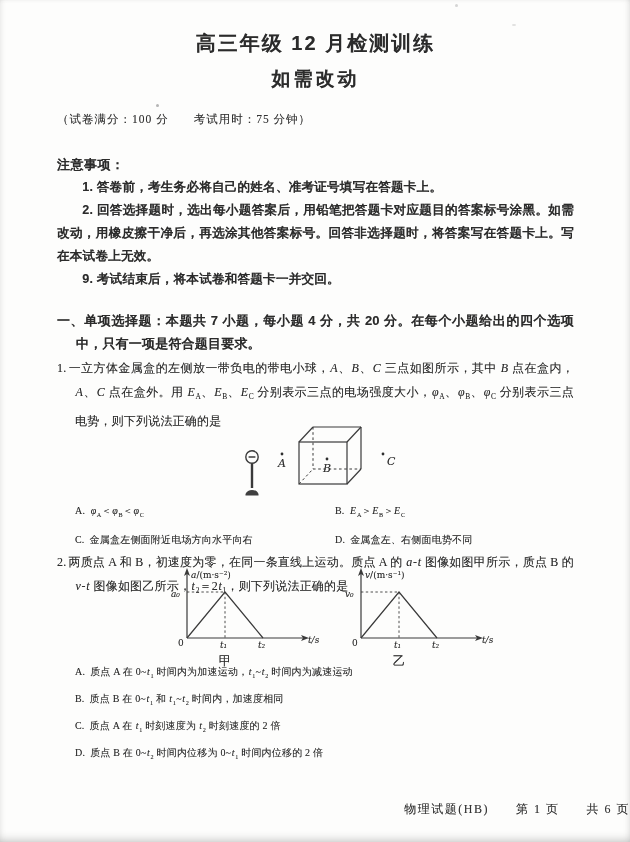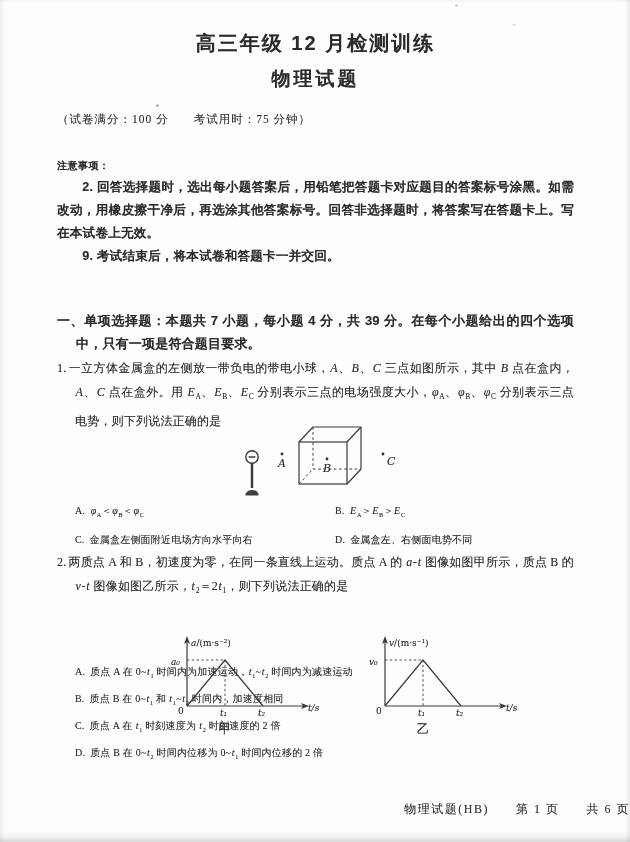--- a/index.html
+++ b/index.html
@@ -15,21 +15,21 @@
                 inset 0 3px 6px -5px rgba(0,0,0,.08);
     text-shadow: 0 0 .6px rgba(70,70,70,.45);
   }
   .abs { position:absolute; left:57px; width:517px; }
 
   .head-title  { top:30px;  text-align:center; font-family:"Liberation Sans","DejaVu Sans",sans-serif; font-weight:700; font-size:20px; letter-spacing:2px; }
   .head-sub    { top:66px;  text-align:center; font-family:"Liberation Sans","DejaVu Sans",sans-serif; font-weight:700; font-size:19px; letter-spacing:3px; }
   .head-meta   { top:112px; text-align:left; font-size:11.5px; letter-spacing:1px; color:#333; }
 
   .notice { top:155px; font-family:"Liberation Sans","DejaVu Sans",sans-serif; }
-  .notice-heading { font-size:10px; font-weight:700; line-height:21px; letter-spacing:.5px; }
+  .notice-heading { font-size:13px; font-weight:700; line-height:21px; letter-spacing:.5px;font-family:Liberation Mono, monospace; }
   .notice-item { font-size:12.6px; font-weight:600; line-height:23px; text-indent:2em; letter-spacing:.2px; text-align:justify; }
 
   .section-heading {
     top:309px; font-family:"Liberation Sans","DejaVu Sans",sans-serif;
     font-weight:700; font-size:13px; line-height:23px;
     padding-left:19px; text-indent:-19px; letter-spacing:.2px; text-align:justify;
   }
 
   .q-stem { font-size:12px; line-height:24px; padding-left:18px; text-indent:-18px; text-align:justify; letter-spacing:.2px; }
   .q1-stem { top:356px; }
@@ -37,21 +37,21 @@
   .q-num { margin-right:2px; }
 
   .fig-cube { position:absolute; top:424px; left:235px; width:200px; height:76px; }
 
   .opt { font-size:10px; letter-spacing:.2px; }
   .opt-label { margin-right:5px; }
   .q1-options { top:498px; padding-left:18px; line-height:25px; }
   .opt-row { display:flex; }
   .opt-row .opt-col1 { width:260px; }
 
-  .fig-graphs { top:634px; left:162px; width:380px; display:flex; gap:32px; }
+  .fig-graphs { top:566px; left:162px; width:380px; display:flex; gap:8px; }
   .graph { width:166px; }
   .graph figcaption { width:126px; text-align:center; font-size:12.5px; margin-top:-1px; color:#2b2b2b; }
 
   .q2-options { top:660px; padding-left:18px; line-height:23px;font-family:Liberation Serif, serif; }
   .q2-options .opt { display:block; }
 
   .footer { top:801px; left:0; width:630px; text-align:right; font-size:12px; letter-spacing:1.5px; color:#333; position:absolute; }
 
   sub { font-size:.62em; }
   i { padding:0 .5px; }
@@ -65,30 +65,31 @@
 </head>
 <body>
 
 <div class="page">
 
   <span class="speck speck-1"></span>
   <span class="speck speck-2"></span>
   <span class="speck speck-3"></span>
 
   <div class="abs head-title">高三年级 12 月检测训练</div>
-  <div class="abs head-sub">物理试题</div>
+  <div class="abs head-sub">如需改动</div>
   <div class="abs head-meta">（试卷满分：100 分　　考试用时：75 分钟）</div>
 
   <section class="abs notice">
     <div class="notice-heading">注意事项：</div>
+    <p class="notice-item">1. 答卷前，考生务必将自己的姓名、准考证号填写在答题卡上。</p>
     <p class="notice-item">2. 回答选择题时，选出每小题答案后，用铅笔把答题卡对应题目的答案标号涂黑。如需改动，用橡皮擦干净后，再选涂其他答案标号。回答非选择题时，将答案写在答题卡上。写在本试卷上无效。</p>
     <p class="notice-item">9. 考试结束后，将本试卷和答题卡一并交回。</p>
   </section>
 
-  <div class="abs section-heading">一、单项选择题：本题共 7 小题，每小题 4 分，共 39 分。在每个小题给出的四个选项中，只有一项是符合题目要求。</div>
+  <div class="abs section-heading">一、单项选择题：本题共 7 小题，每小题 4 分，共 20 分。在每个小题给出的四个选项中，只有一项是符合题目要求。</div>
 
   <p class="abs q-stem q1-stem"><span class="q-num">1.</span><span>一立方体金属盒的左侧放一带负电的带电小球，<i>A</i>、<i>B</i>、<i>C</i> 三点如图所示，其中 <i>B</i> 点在盒内，<i>A</i>、<i>C</i> 点在盒外。用 <i>E</i><sub>A</sub>、<i>E</i><sub>B</sub>、<i>E</i><sub>C</sub> 分别表示三点的电场强度大小，<i>φ</i><sub>A</sub>、<i>φ</i><sub>B</sub>、<i>φ</i><sub>C</sub> 分别表示三点电势，则下列说法正确的是</span></p>
 
   <div class="fig-cube">
     <svg width="200" height="76" viewBox="0 0 200 76">
 
       <g stroke="#3a3a3a" fill="none">
         <circle cx="17" cy="33" r="6.2" stroke-width="1.4"></circle>
         <line x1="13.6" y1="33" x2="20.4" y2="33" stroke-width="1.5"></line>
         <line x1="17" y1="39.4" x2="17" y2="64" stroke-width="2.4"></line>

